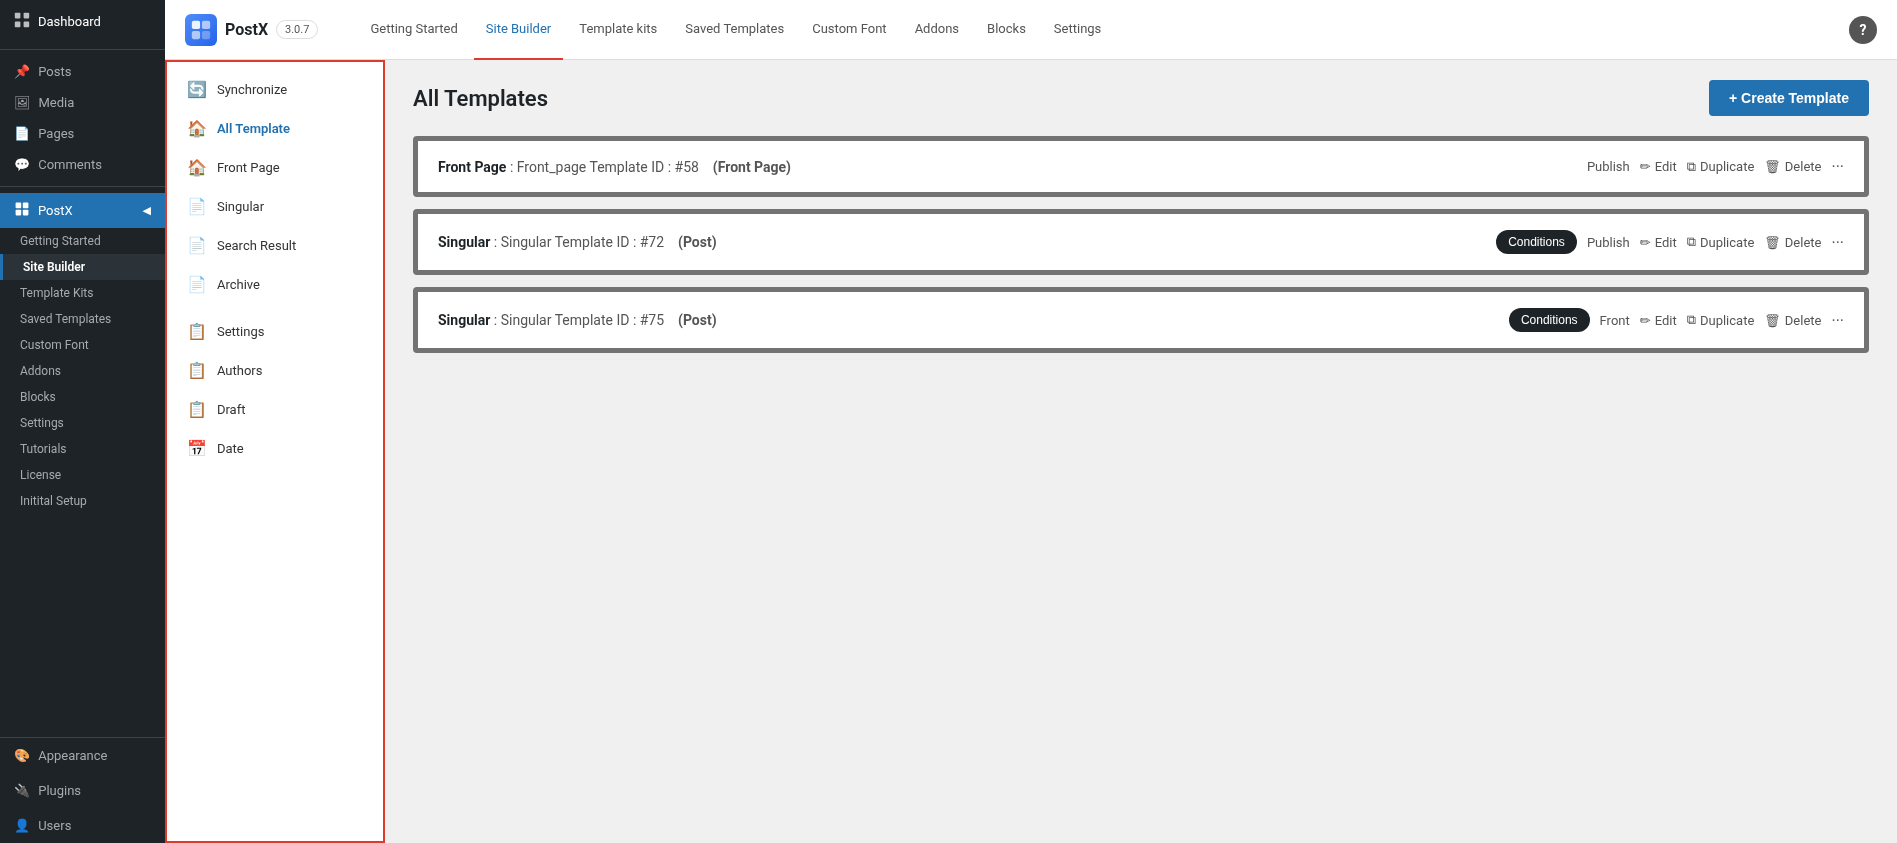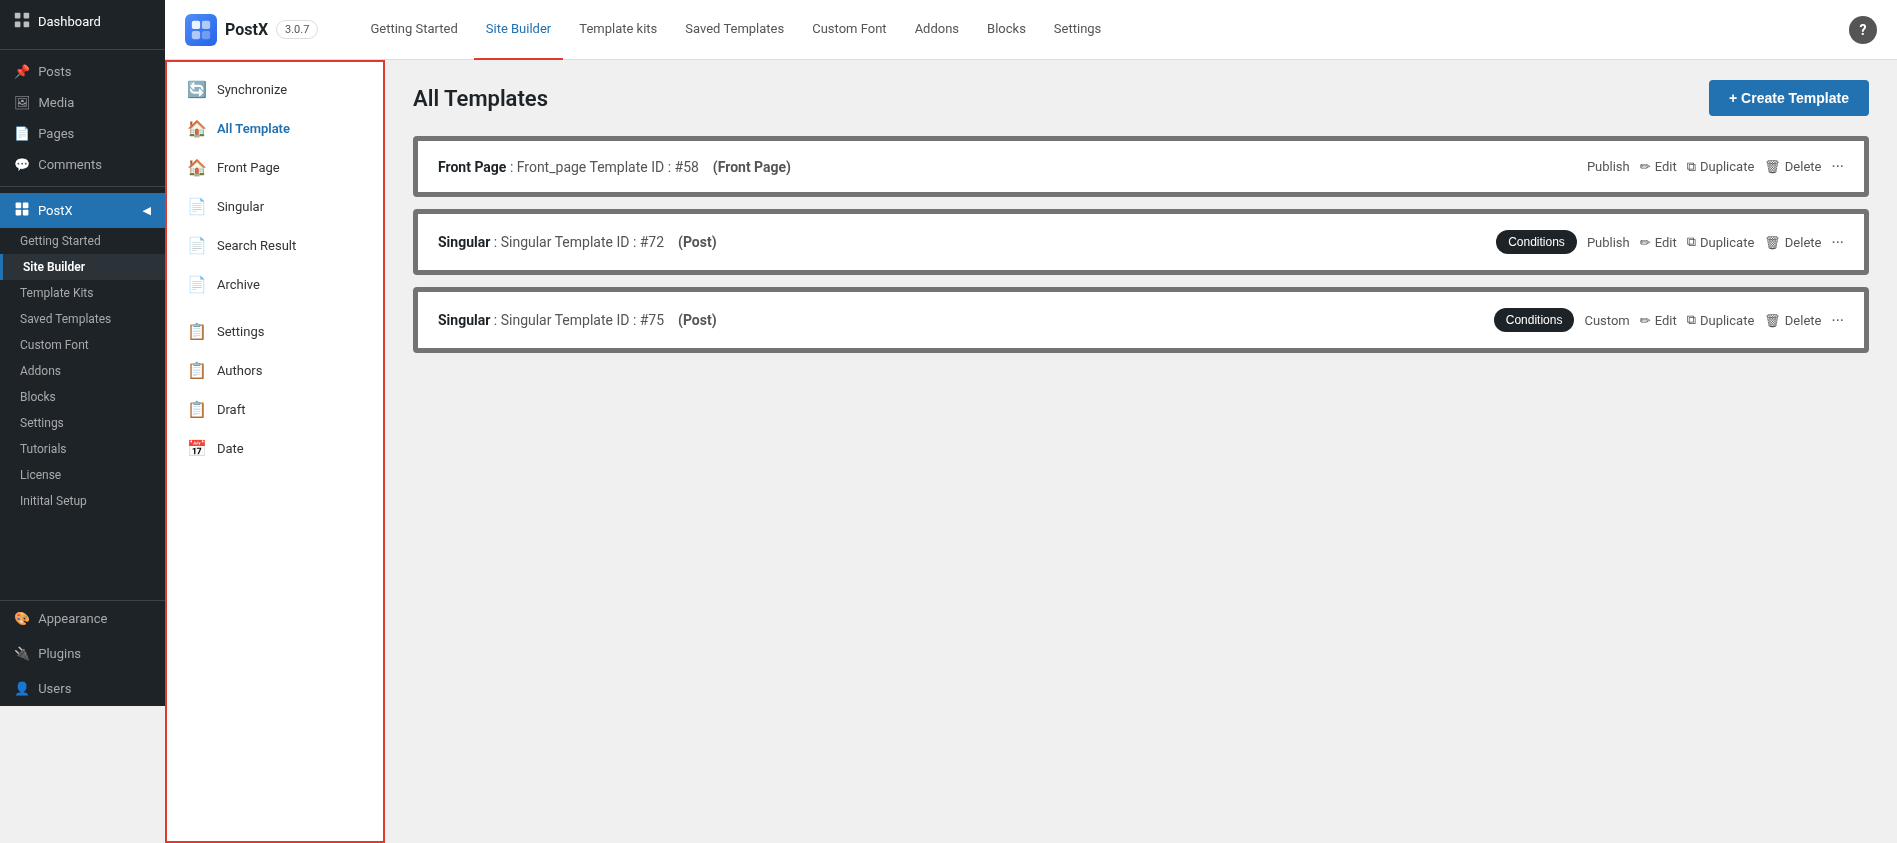--- a/index.html
+++ b/index.html
@@ -6,21 +6,21 @@
     body { font-family: -apple-system, BlinkMacSystemFont, 'Segoe UI', Roboto, sans-serif; background: #f0f0f1; display: flex; height: 843px; overflow: hidden; font-size: 13px; }
 
     
     .sidebar {
       width: 165px;
       background: #1d2327;
       color: #a7aaad;
       display: flex;
       flex-direction: column;
       flex-shrink: 0;
-      height: 706px;
+      height: 843px;
       overflow-y: auto;
     }
     .sidebar-header {
       display: flex;
       align-items: center;
       gap: 8px;
       padding: 12px 14px;
       color: #fff;
       font-size: 13px;
       cursor: pointer;
@@ -451,21 +451,21 @@
       </div>
 
       <div class="template-row">
         <div class="template-info">
           <strong>Singular</strong>
           <span> : Singular Template ID : #75 &nbsp;&nbsp;</span>
           <span><strong>(Post)</strong></span>
         </div>
         <div class="template-actions">
           <button class="conditions-btn">Conditions</button>
-          <span class="status-text">Custom</span>
+          <span class="status-text">Front</span>
           <span class="action-link">
             <span>✏</span>
             <span>Edit</span>
           </span>
           <span class="action-link">
             <span>⧉</span>
             <span>Duplicate</span>
           </span>
           <span class="action-link">
             <span>🗑</span>

